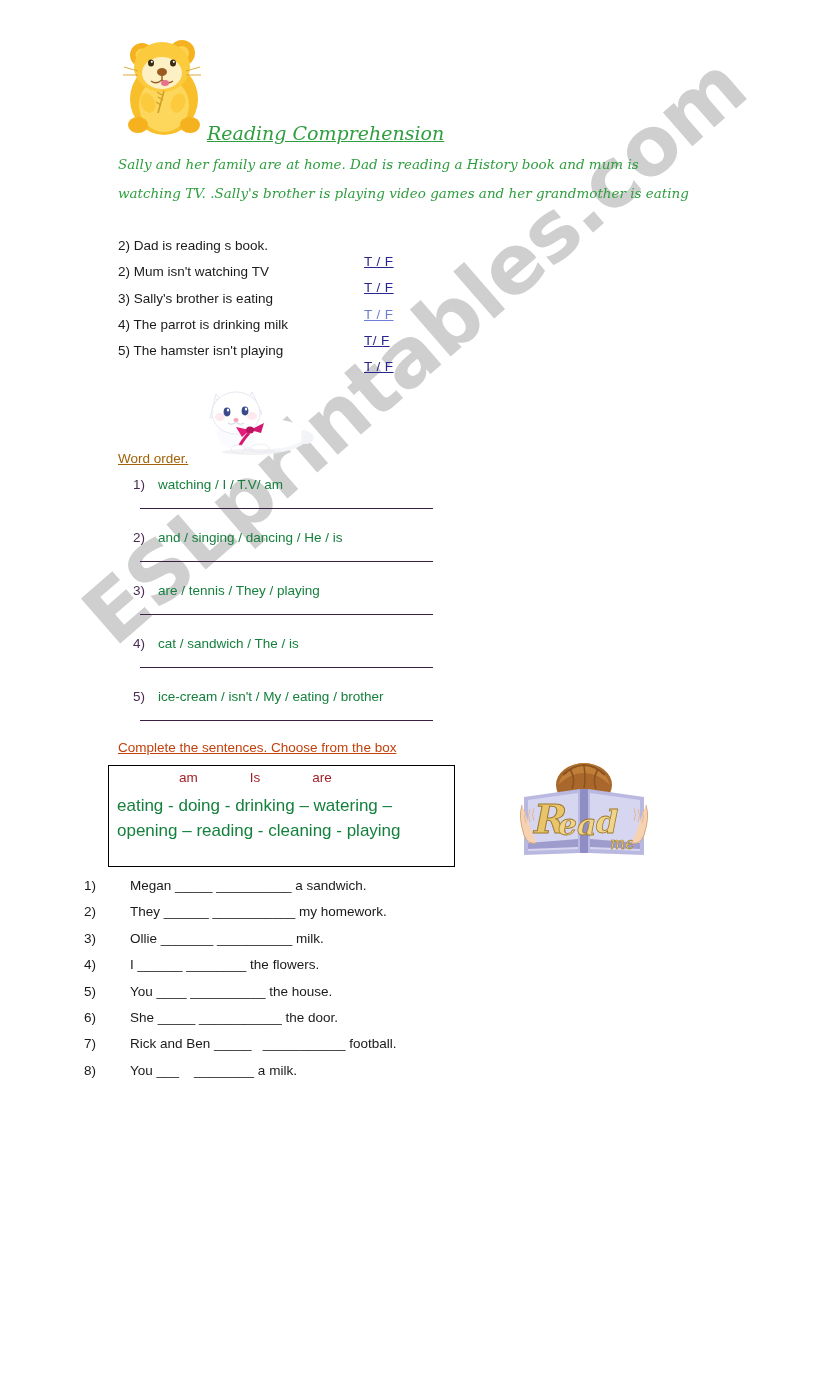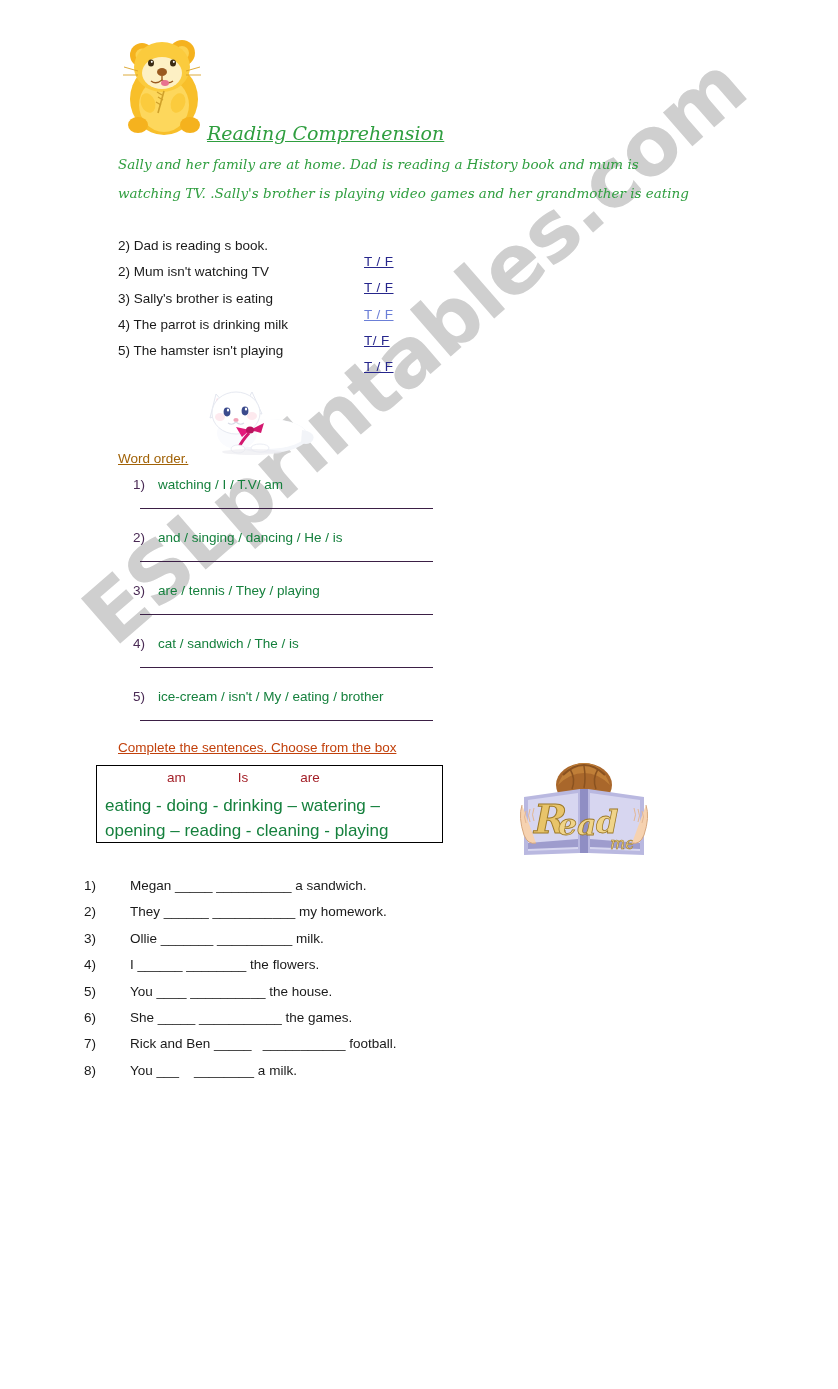--- a/index.html
+++ b/index.html
@@ -169,24 +169,24 @@
     left: 118px;
     top: 740px;
     font-size: 13.5px;
     color: #c2410c;
     text-decoration: underline;
     white-space: nowrap;
     z-index: 13;
   }
   #word-box {
     position: absolute;
-    left: 96px;
+    left: 108px;
     top: 765px;
     width: 347px;
-    height: 78px;
+    height: 102px;
     border: 1.2px solid #000000;
     box-sizing: border-box;
     z-index: 11;
     background: transparent;
   }
   #wb-aux {
     position: absolute;
     left: 70px;
     top: 4px;
     width: 260px;
@@ -402,21 +402,21 @@
     <div class="fill-row">
       <span class="fill-num">4)</span>
       <span class="fill-text">I ______ ________ the flowers.</span>
     </div>
     <div class="fill-row">
       <span class="fill-num">5)</span>
       <span class="fill-text">You ____ __________ the house.</span>
     </div>
     <div class="fill-row">
       <span class="fill-num">6)</span>
-      <span class="fill-text">She _____ ___________ the games.</span>
+      <span class="fill-text">She _____ ___________ the door.</span>
     </div>
     <div class="fill-row">
       <span class="fill-num">7)</span>
       <span class="fill-text">Rick and Ben _____   ___________ football.</span>
     </div>
     <div class="fill-row">
       <span class="fill-num">8)</span>
       <span class="fill-text">You ___    ________ a milk.</span>
     </div>
   </div>

